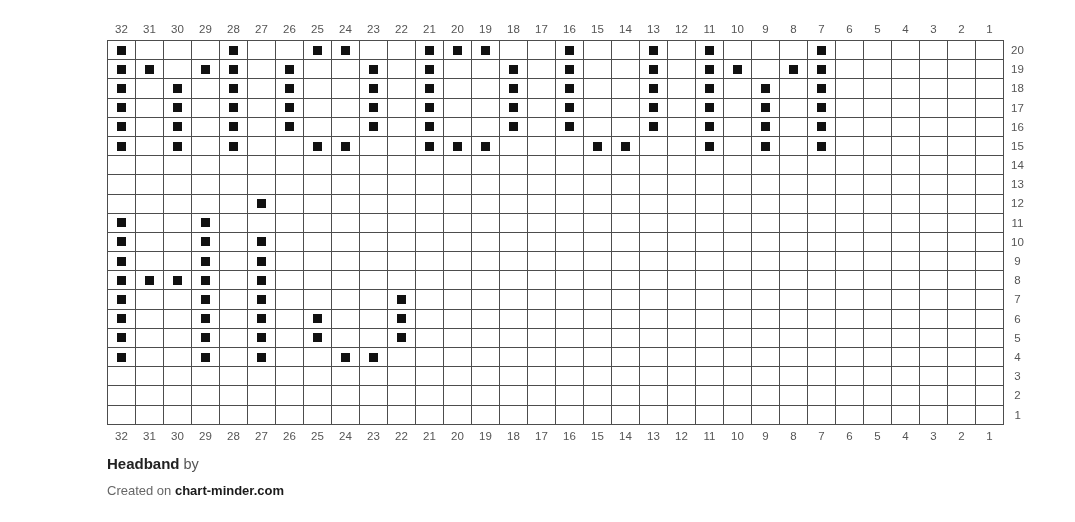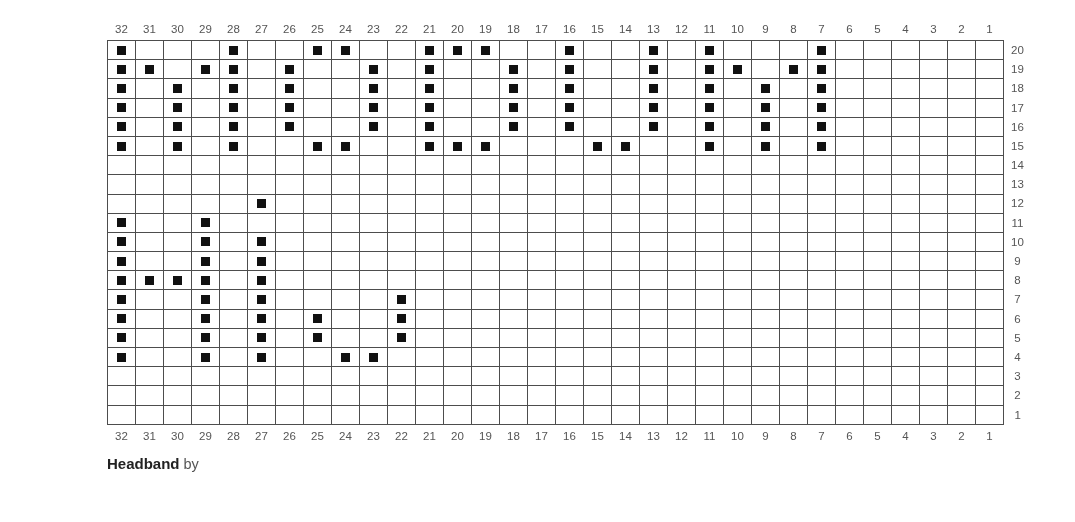--- a/index.html
+++ b/index.html
@@ -2162,14 +2162,18 @@
           </tr>
         </tbody>
     </table>
   </div>
 
   <div class="footer">
     <span class="title">Headband</span>
     <span class="by">by</span>
   </div>
 
+  <div class="credit">
+    <span>Created on</span>
+    <span class="site">chart-minder.com</span>
+  </div>
 
 </div>
 
 </body></html>

